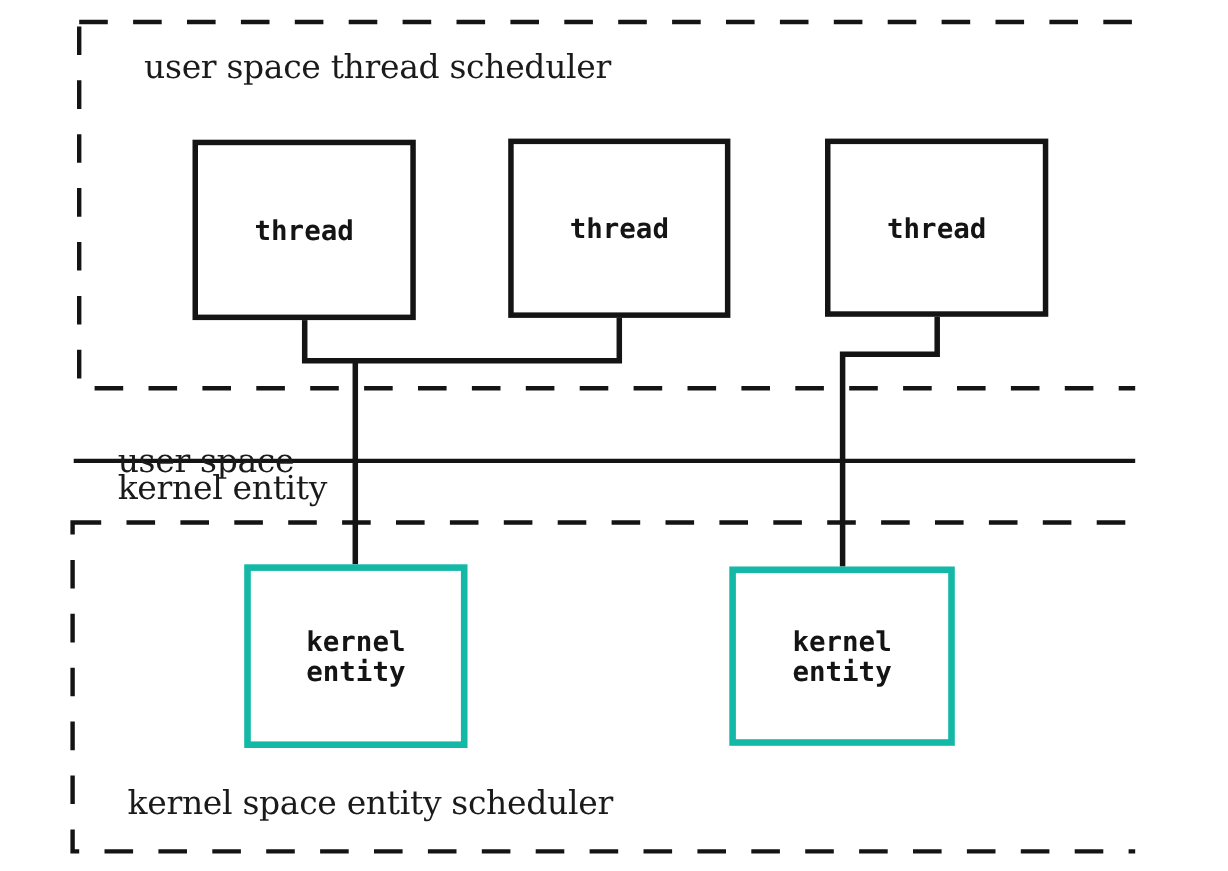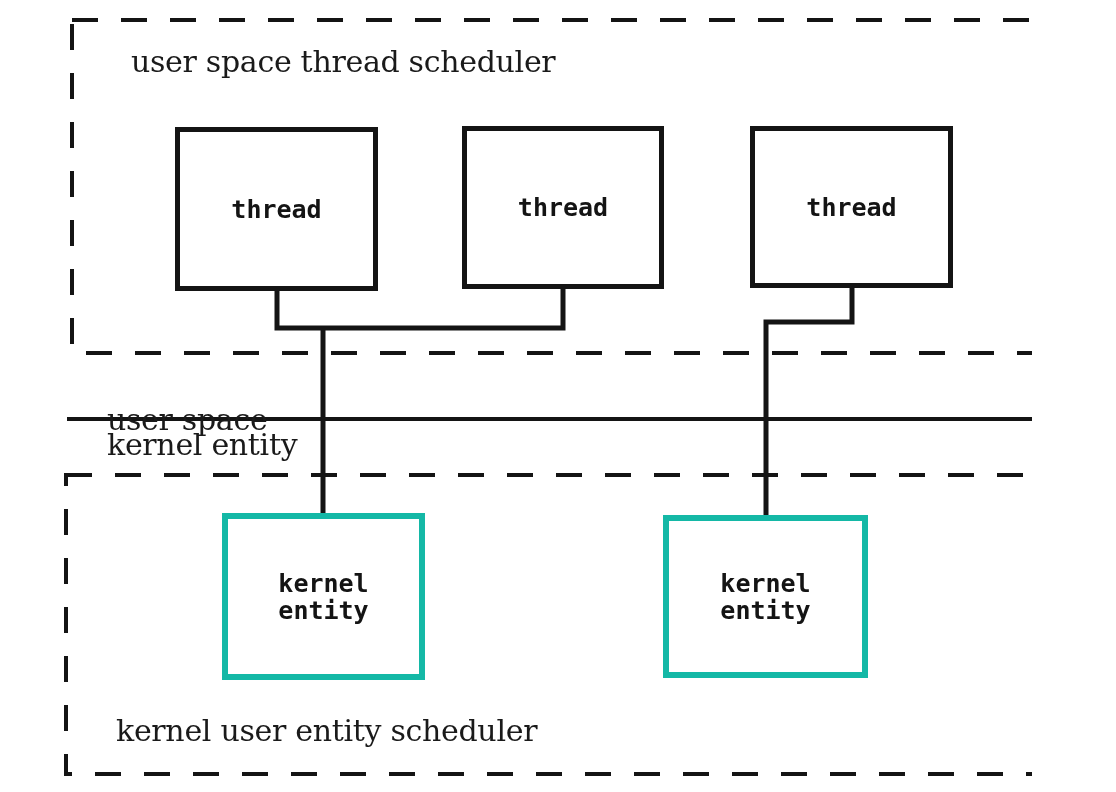--- a/index.html
+++ b/index.html
@@ -99,15 +99,15 @@
 
   <div class="box entity k1">
     <span class="mono pre">kernel
 entity</span>
   </div>
   <div class="box entity k2">
     <span class="mono pre">kernel
 entity</span>
   </div>
 
-  <div class="label title-bottom">kernel user entity scheduler</div>
+  <div class="label title-bottom">kernel space entity scheduler</div>
 
 </div>
 
 </body></html>

